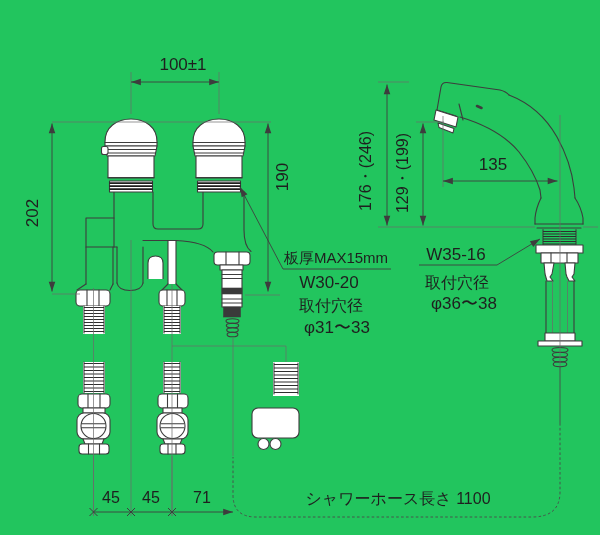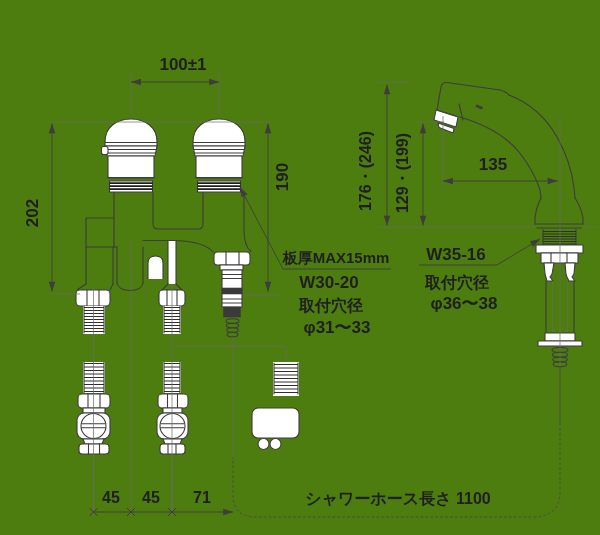--- a/index.html
+++ b/index.html
@@ -1,16 +1,16 @@
 <!DOCTYPE html>
 <html><head>
 <meta charset="utf-8">
 <style>
   html,body{margin:0;padding:0;background:#fff;}
-  .canvas{width:600px;height:535px;background:#4d7c0f;position:relative;overflow:hidden;font-weight:bold;}
+  .canvas{width:600px;height:535px;background:#22c55e;position:relative;overflow:hidden;}
   svg{display:block;}
   text{fill:#1f1f1f;font-family:"Liberation Sans","DejaVu Sans",sans-serif;}
   .t17{font-size:17px;}
   .t16{font-size:16px;}
   .t15{font-size:15px;}
   .ln{fill:none;stroke:#3d3d3d;stroke-width:1.1;stroke-linecap:round;stroke-linejoin:round;}
   .wf{fill:#ffffff;stroke:#3d3d3d;stroke-width:1.1;stroke-linejoin:round;}
   .tn{fill:none;stroke:#6a6a6a;stroke-width:0.7;}
   .dm{fill:none;stroke:#3f3f3f;stroke-width:0.9;}
   .dk{fill:none;stroke:#1e1e1e;stroke-width:1.7;}

